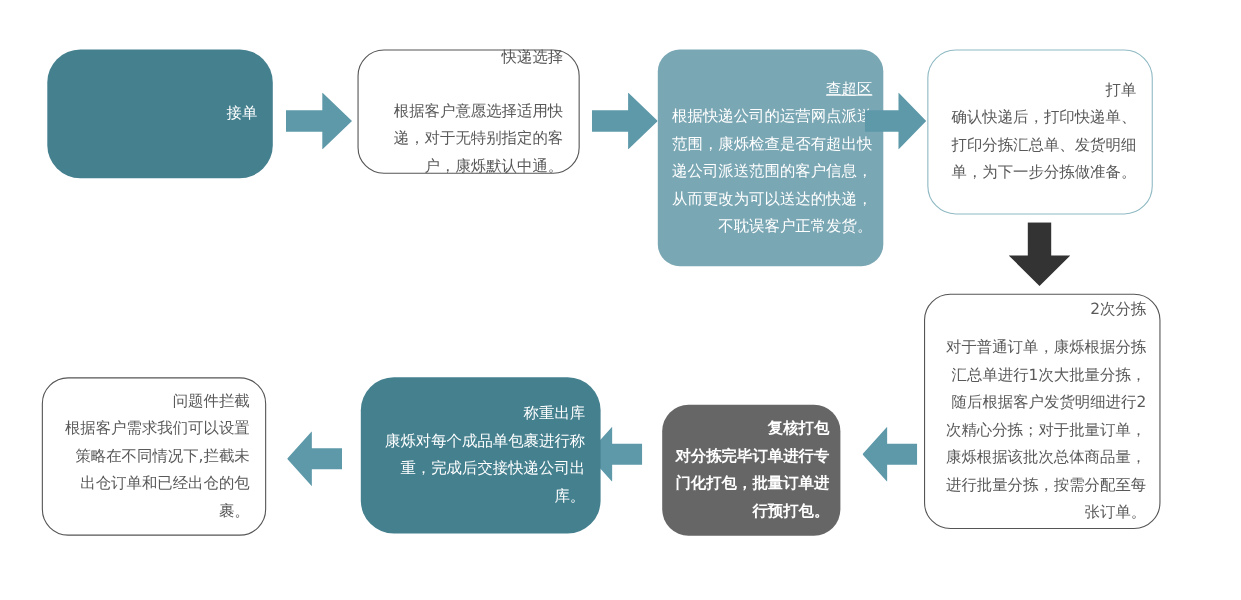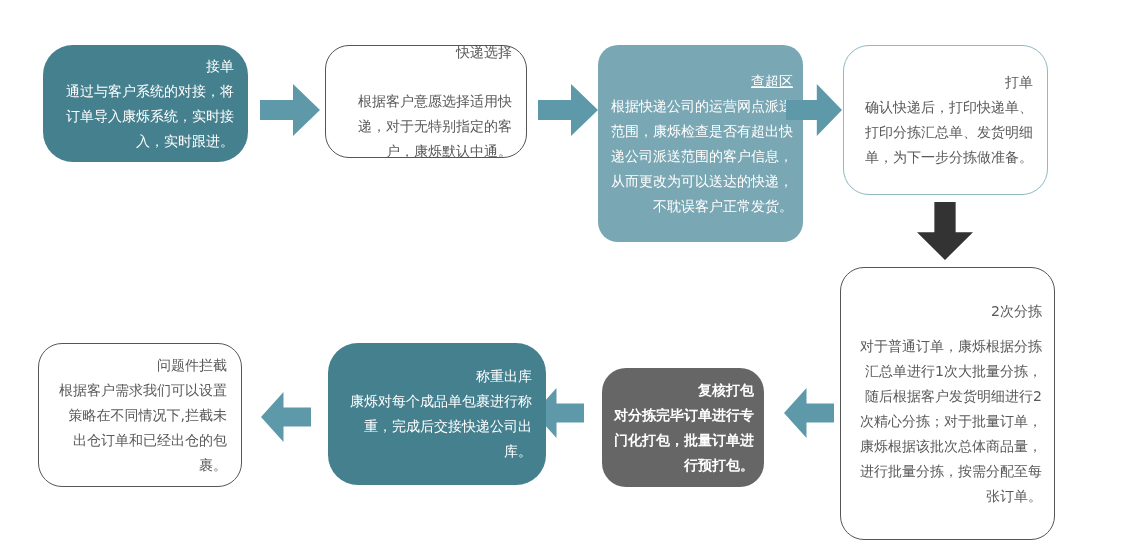--- a/index.html
+++ b/index.html
@@ -47,21 +47,21 @@
     border:1px solid var(--white-box-border-light,#8FB9C3);
     border-radius:26px;
   }
   .underline-title .box-title{text-decoration:underline;}
 
   
   #box1{left:43px;  top:45px;  width:205px; height:117px;}
   #box2{left:325px; top:45px;  width:202px; height:113px;gap:24px;}
   #box3{left:598px; top:45px;  width:205px; height:197px; padding:8px 10px;}
   #box4{left:843px; top:45px;  width:205px; height:150px;}
-  #box5{left:840px; top:267px; width:215px; height:273px; padding:8px 12px;gap:10px;}
+  #box5{left:840px; top:267px; width:215px; height:214px; padding:8px 12px;gap:10px;}
   #box6{left:602px; top:368px; width:162px; height:119px; padding:8px 10px;font-weight:bold;}
   #box7{left:328px; top:343px; width:218px; height:142px;}
   #box8{left:38px;  top:343px; width:204px; height:144px;padding-left:16px;}
 
   
   .arrow{position:absolute;background:var(--arrow-teal,#5E99AA);}
   .arrow.right{
     clip-path:polygon(0% 31%, 55% 31%, 55% 0%, 100% 50%, 55% 100%, 55% 69%, 0% 69%);
   }
   .arrow.left{
@@ -79,21 +79,20 @@
   #arrow6{left:534px; top:388px; width:50px; height:50px;}
   #arrow7{left:261px; top:392px; width:50px; height:50px;}
 </style>
 </head>
 <body>
 
 <div id="canvas">
 
   <div class="box teal" id="box1">
     <div class="box-title">接单</div>
-    <div class="box-body">通过与客户系统的对接，将订单导入康烁系统，实时接入，实时跟进。</div>
   </div>
 
   <div class="arrow right" id="arrow1"></div>
 
   <div class="box white-dark" id="box2">
     <div class="box-title">快递选择</div>
     <div class="box-body">根据客户意愿选择适用快递，对于无特别指定的客户，康烁默认中通。</div>
   </div>
 
   <div class="arrow right" id="arrow2"></div>

